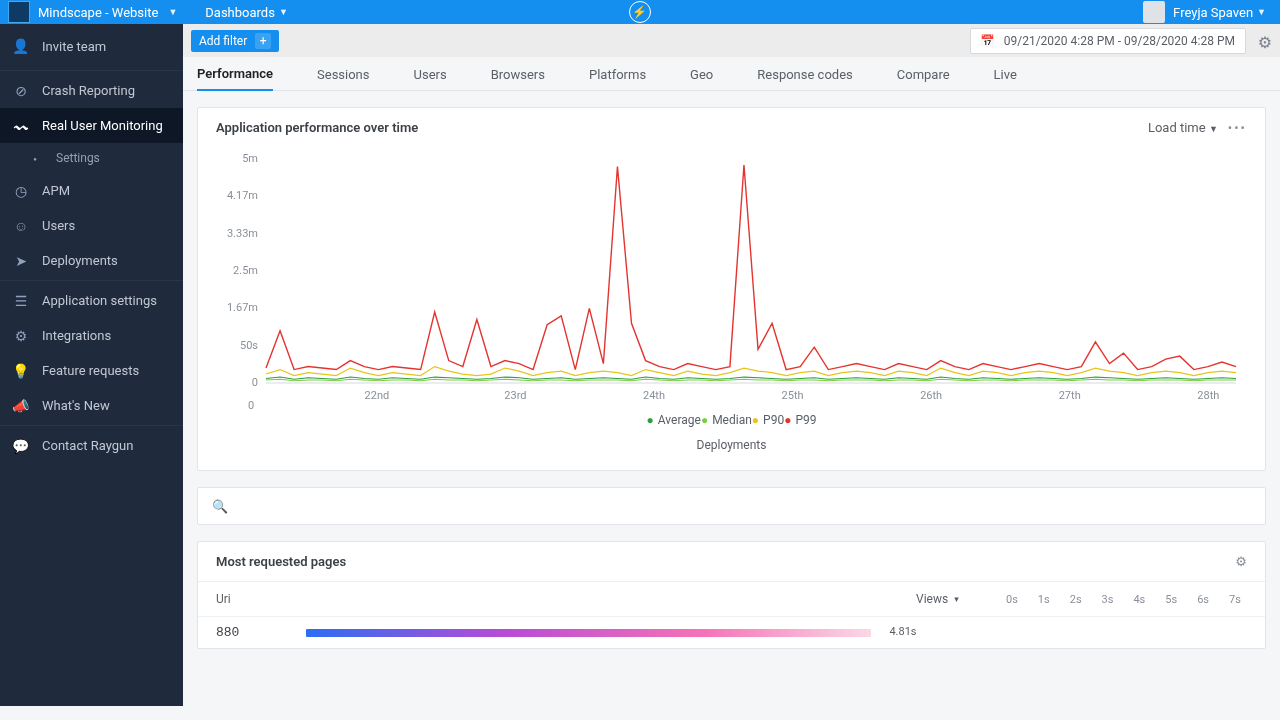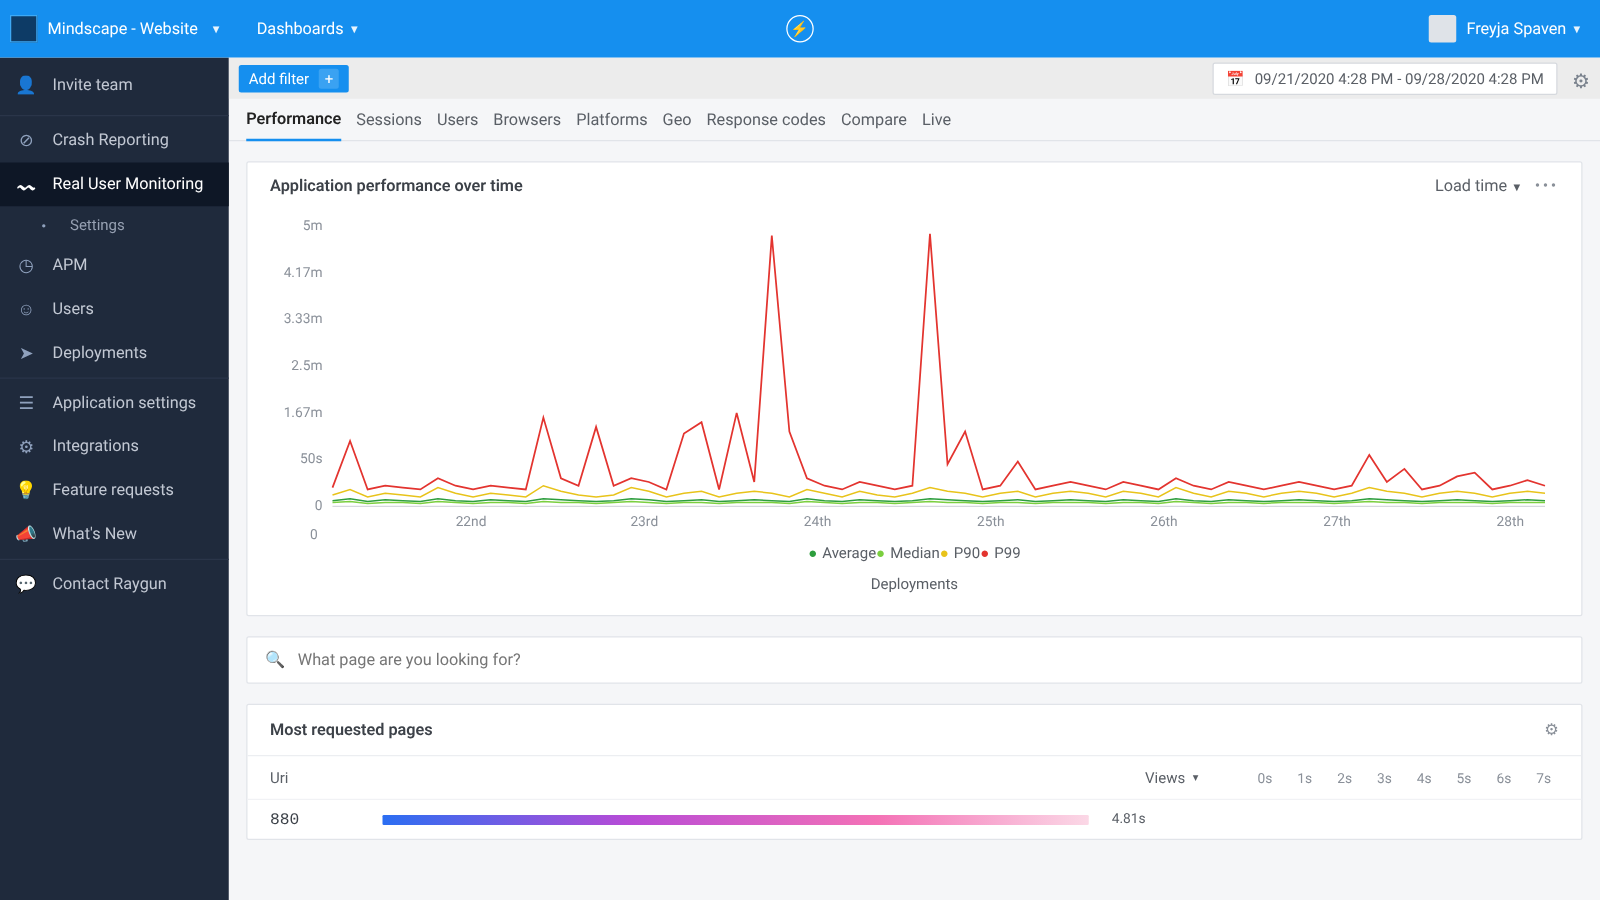--- a/index.html
+++ b/index.html
@@ -1,18 +1,18 @@
 <!DOCTYPE html>
 <html><head>
 <meta charset="utf-8">
 <style>
   * { box-sizing: border-box; margin: 0; padding: 0; font-family: -apple-system, "Segoe UI", Roboto, Arial, sans-serif; }
   html, body { width: 1280px; height: 720px; overflow: hidden; background: #f5f6f8; }
   
-  .topbar { height: 46px; background: #158fef; color: #fff; display: flex; align-items: center; font-size: 13px; position: relative; }
+  .topbar { height: 24px; background: #158fef; color: #fff; display: flex; align-items: center; font-size: 13px; position: relative; }
   .topbar .app-logo { width: 22px; height: 22px; margin: 0 8px; background: #0d3b66; border: 1px solid #3da9f5; }
   .topbar .app-name { padding-right: 6px; }
   .topbar .caret { font-size: 9px; padding-left: 4px; opacity: .9; }
   .topbar .dash { margin-left: 28px; }
   .topbar .bolt { position: absolute; left: 50%; top: 50%; transform: translate(-50%,-50%); width: 22px; height: 22px; border: 1.5px solid #fff; border-radius: 50%; display:flex;align-items:center;justify-content:center;font-size:12px;}
   .topbar .user { margin-left: auto; display:flex; align-items:center; padding-right:14px;}
   .topbar .avatar { width:22px;height:22px;background:#dfe3e8;border-radius:2px;margin-right:8px;}
   
   .shell { display:flex; height: calc(720px - 38px); }
   
@@ -24,21 +24,21 @@
   .sidebar .item.sub { padding-left:26px; font-size:12px; color:#96a0b2; height:30px;}
   .sidebar .sep { height:1px; background:#2a3549; margin:2px 0;}
   
   .main { flex:1; overflow:auto; }
   .filterrow { height:33px; background:#ececec; display:flex; align-items:center; padding:0 8px;text-align:right; }
   .addfilter { background:#158fef; color:#fff; font-size:12px; padding:3px 8px; border-radius:2px; display:flex; align-items:center; gap:8px;}
   .addfilter .plus { background:#3aa2f2; width:16px;height:16px;display:flex;align-items:center;justify-content:center;border-radius:2px;font-size:12px;}
   .daterange { margin-left:auto; background:#fff; border:1px solid #d6d9de; color:#5a5f66; font-size:12px; padding:5px 10px; display:flex; align-items:center; gap:8px; border-radius:2px;}
   .gear { margin-left:10px; width:16px;height:16px;color:#7a828d;}
   
-  .tabs { height:34px; border-bottom:1px solid #e1e4e9; display:flex; align-items:flex-end; padding:0 14px; font-size:13px; color:#5a5f66; gap:12px;}
+  .tabs { height:34px; border-bottom:1px solid #e1e4e9; display:flex; align-items:flex-end; padding:0 14px; font-size:13px; color:#5a5f66; gap:44px;}
   .tabs .tab { padding-bottom:8px; cursor:pointer;}
   .tabs .tab.active { color:#222; font-weight:600; border-bottom:2px solid #158fef; margin-bottom:-1px;}
   
   .card { background:#fff; border:1px solid #e1e4e9; border-radius:2px; margin:16px 14px; }
   .card-header { display:flex; align-items:center; padding:12px 18px; font-size:13px; color:#3c4148; font-weight:600;}
   .card-header .right { margin-left:auto; font-weight:400; color:#5a5f66; display:flex; align-items:center; gap:10px;}
   .card-header .menu-dots { letter-spacing:2px; color:#8a9099; cursor:pointer;}
   
   .chart-body { padding:4px 18px 18px 18px; }
   svg text { font-size:11px; fill:#8a9099; }
@@ -205,21 +205,20 @@
           <span class="p90">P90</span>
           <span class="p99">P99</span>
         </div>
         <div class="dep-zero">0</div>
         <div class="dep-title">Deployments</div>
       </div>
     </div>
 
     <div class="searchbar">
       <span>🔍</span>
-      <input type="text" placeholder="What page are you looking for?" style="">
     </div>
 
     <div class="card" style="margin-bottom:0">
       <div class="card-header">
         <span>Most requested pages</span>
         <div class="right">
             <span style="color:#8a9099">⚙</span>
           </div>
       </div>
       <div class="tbl-head">

